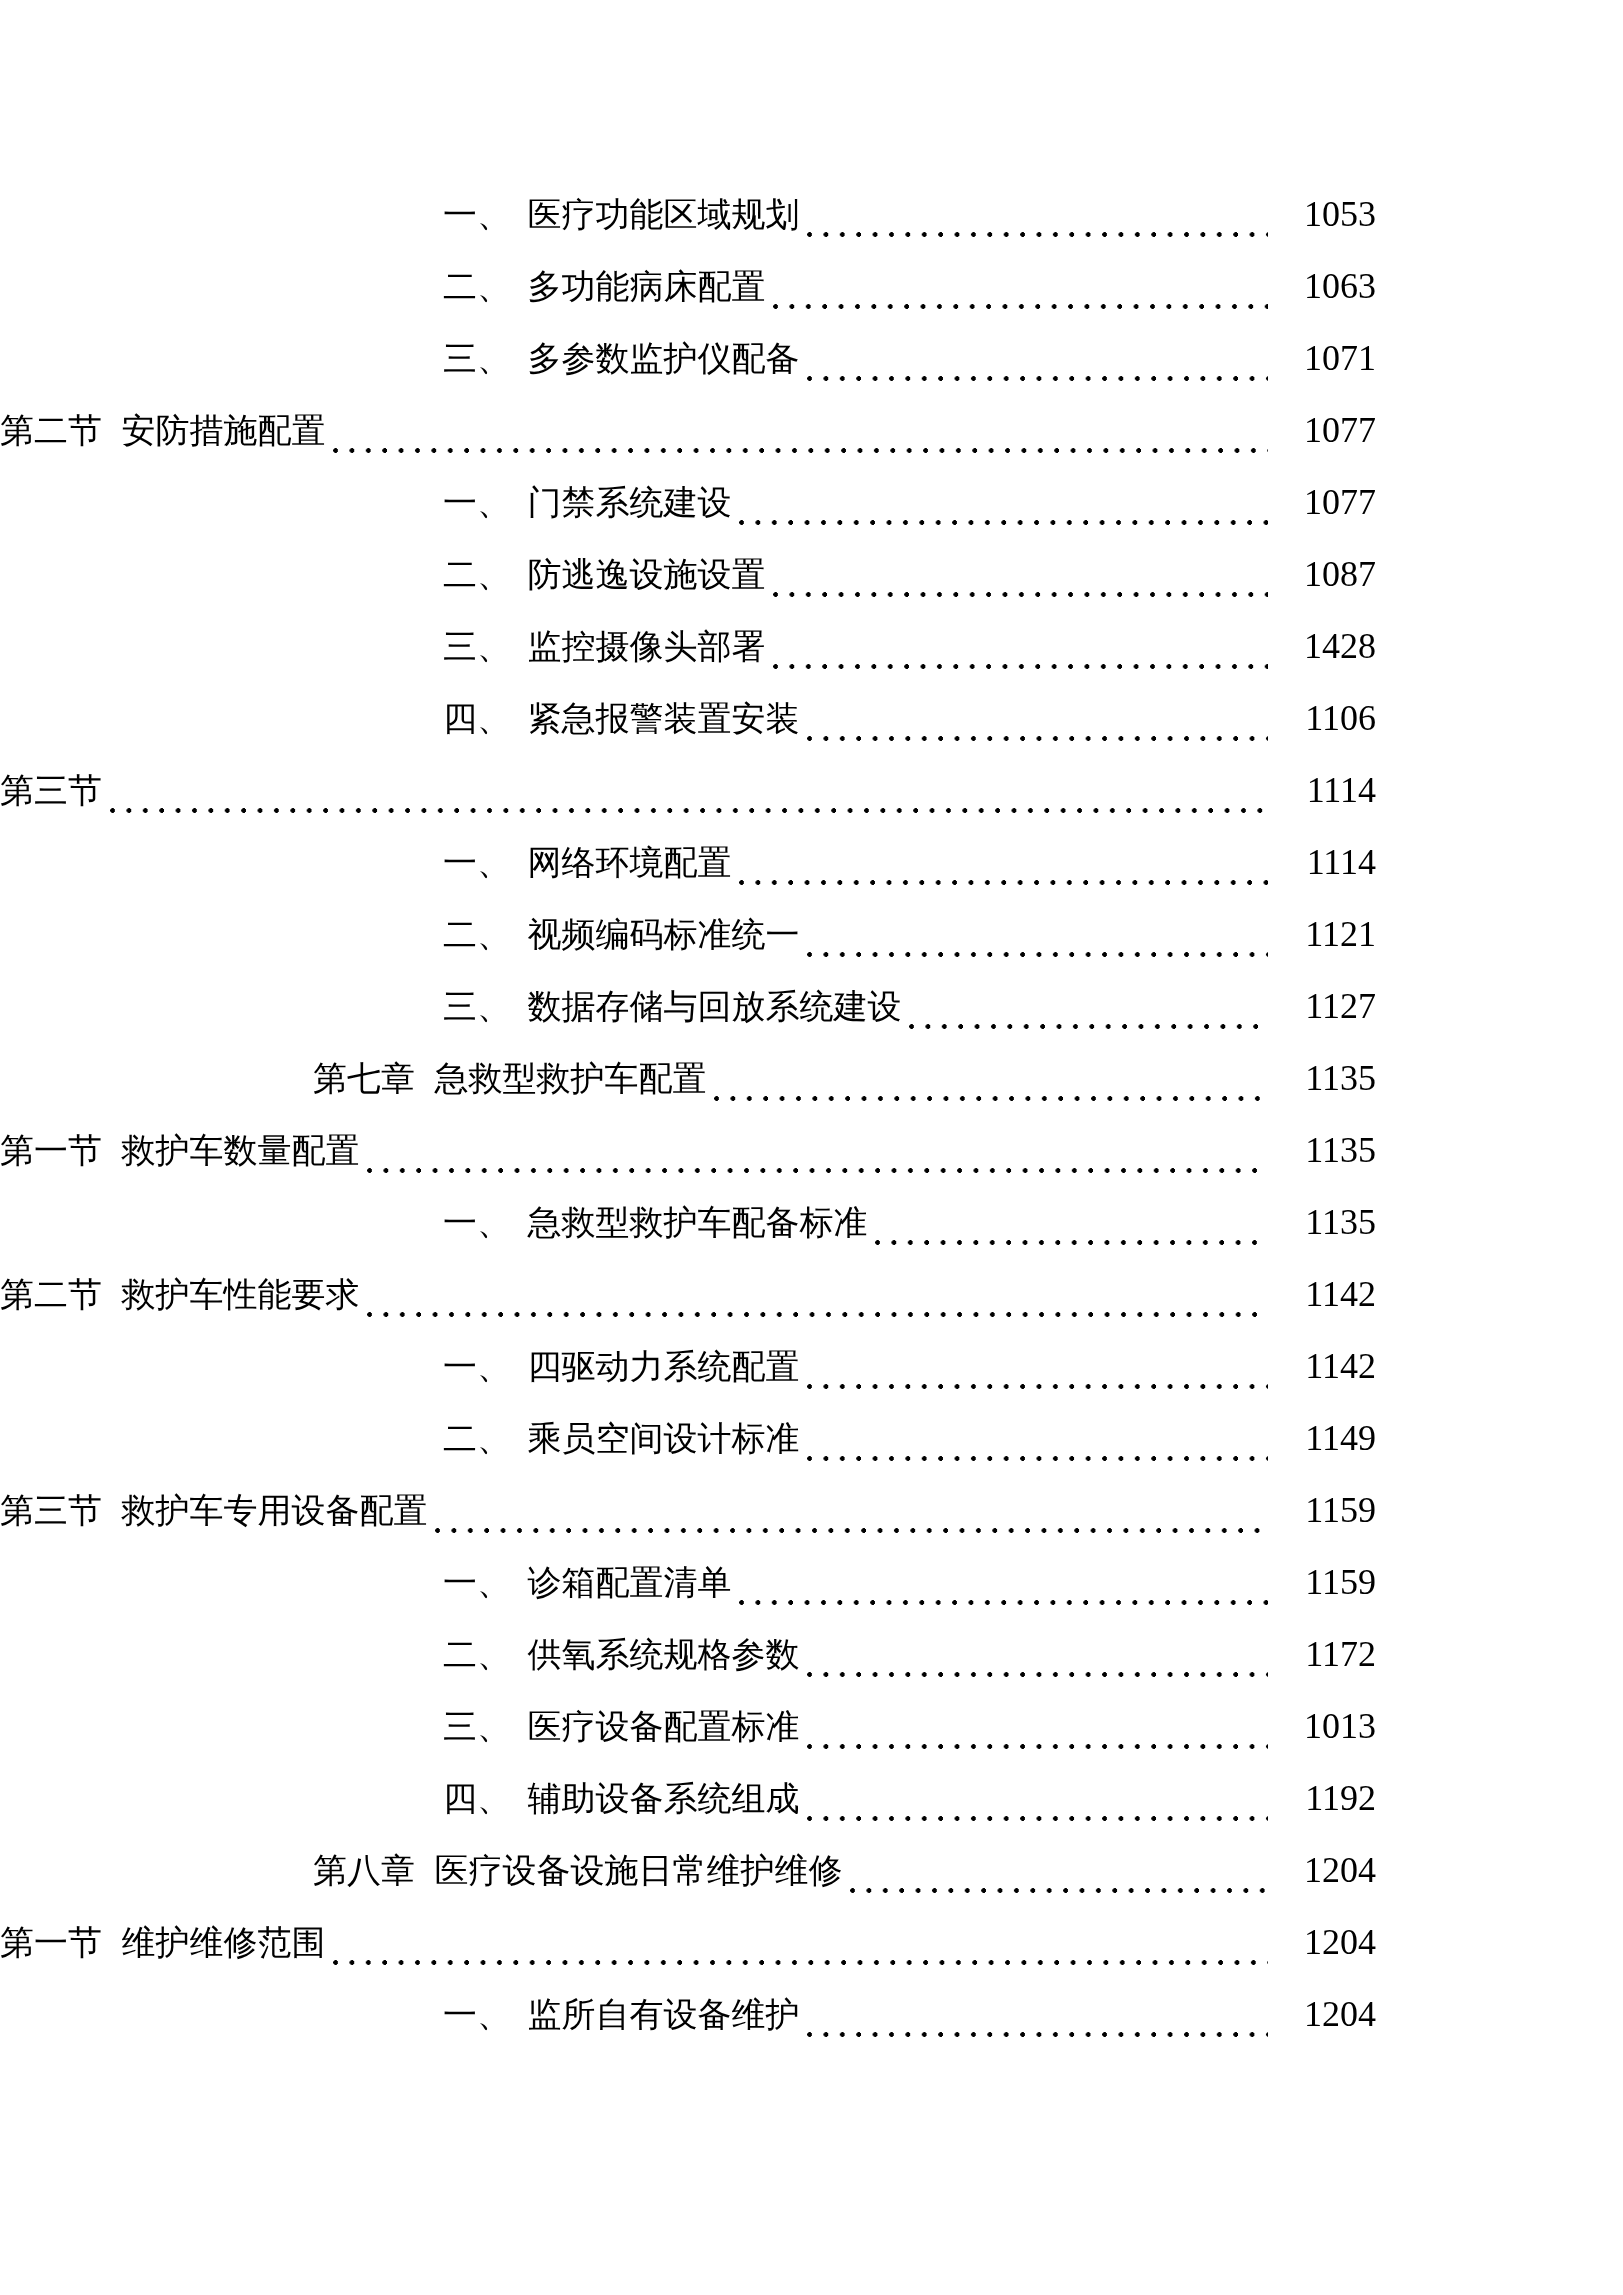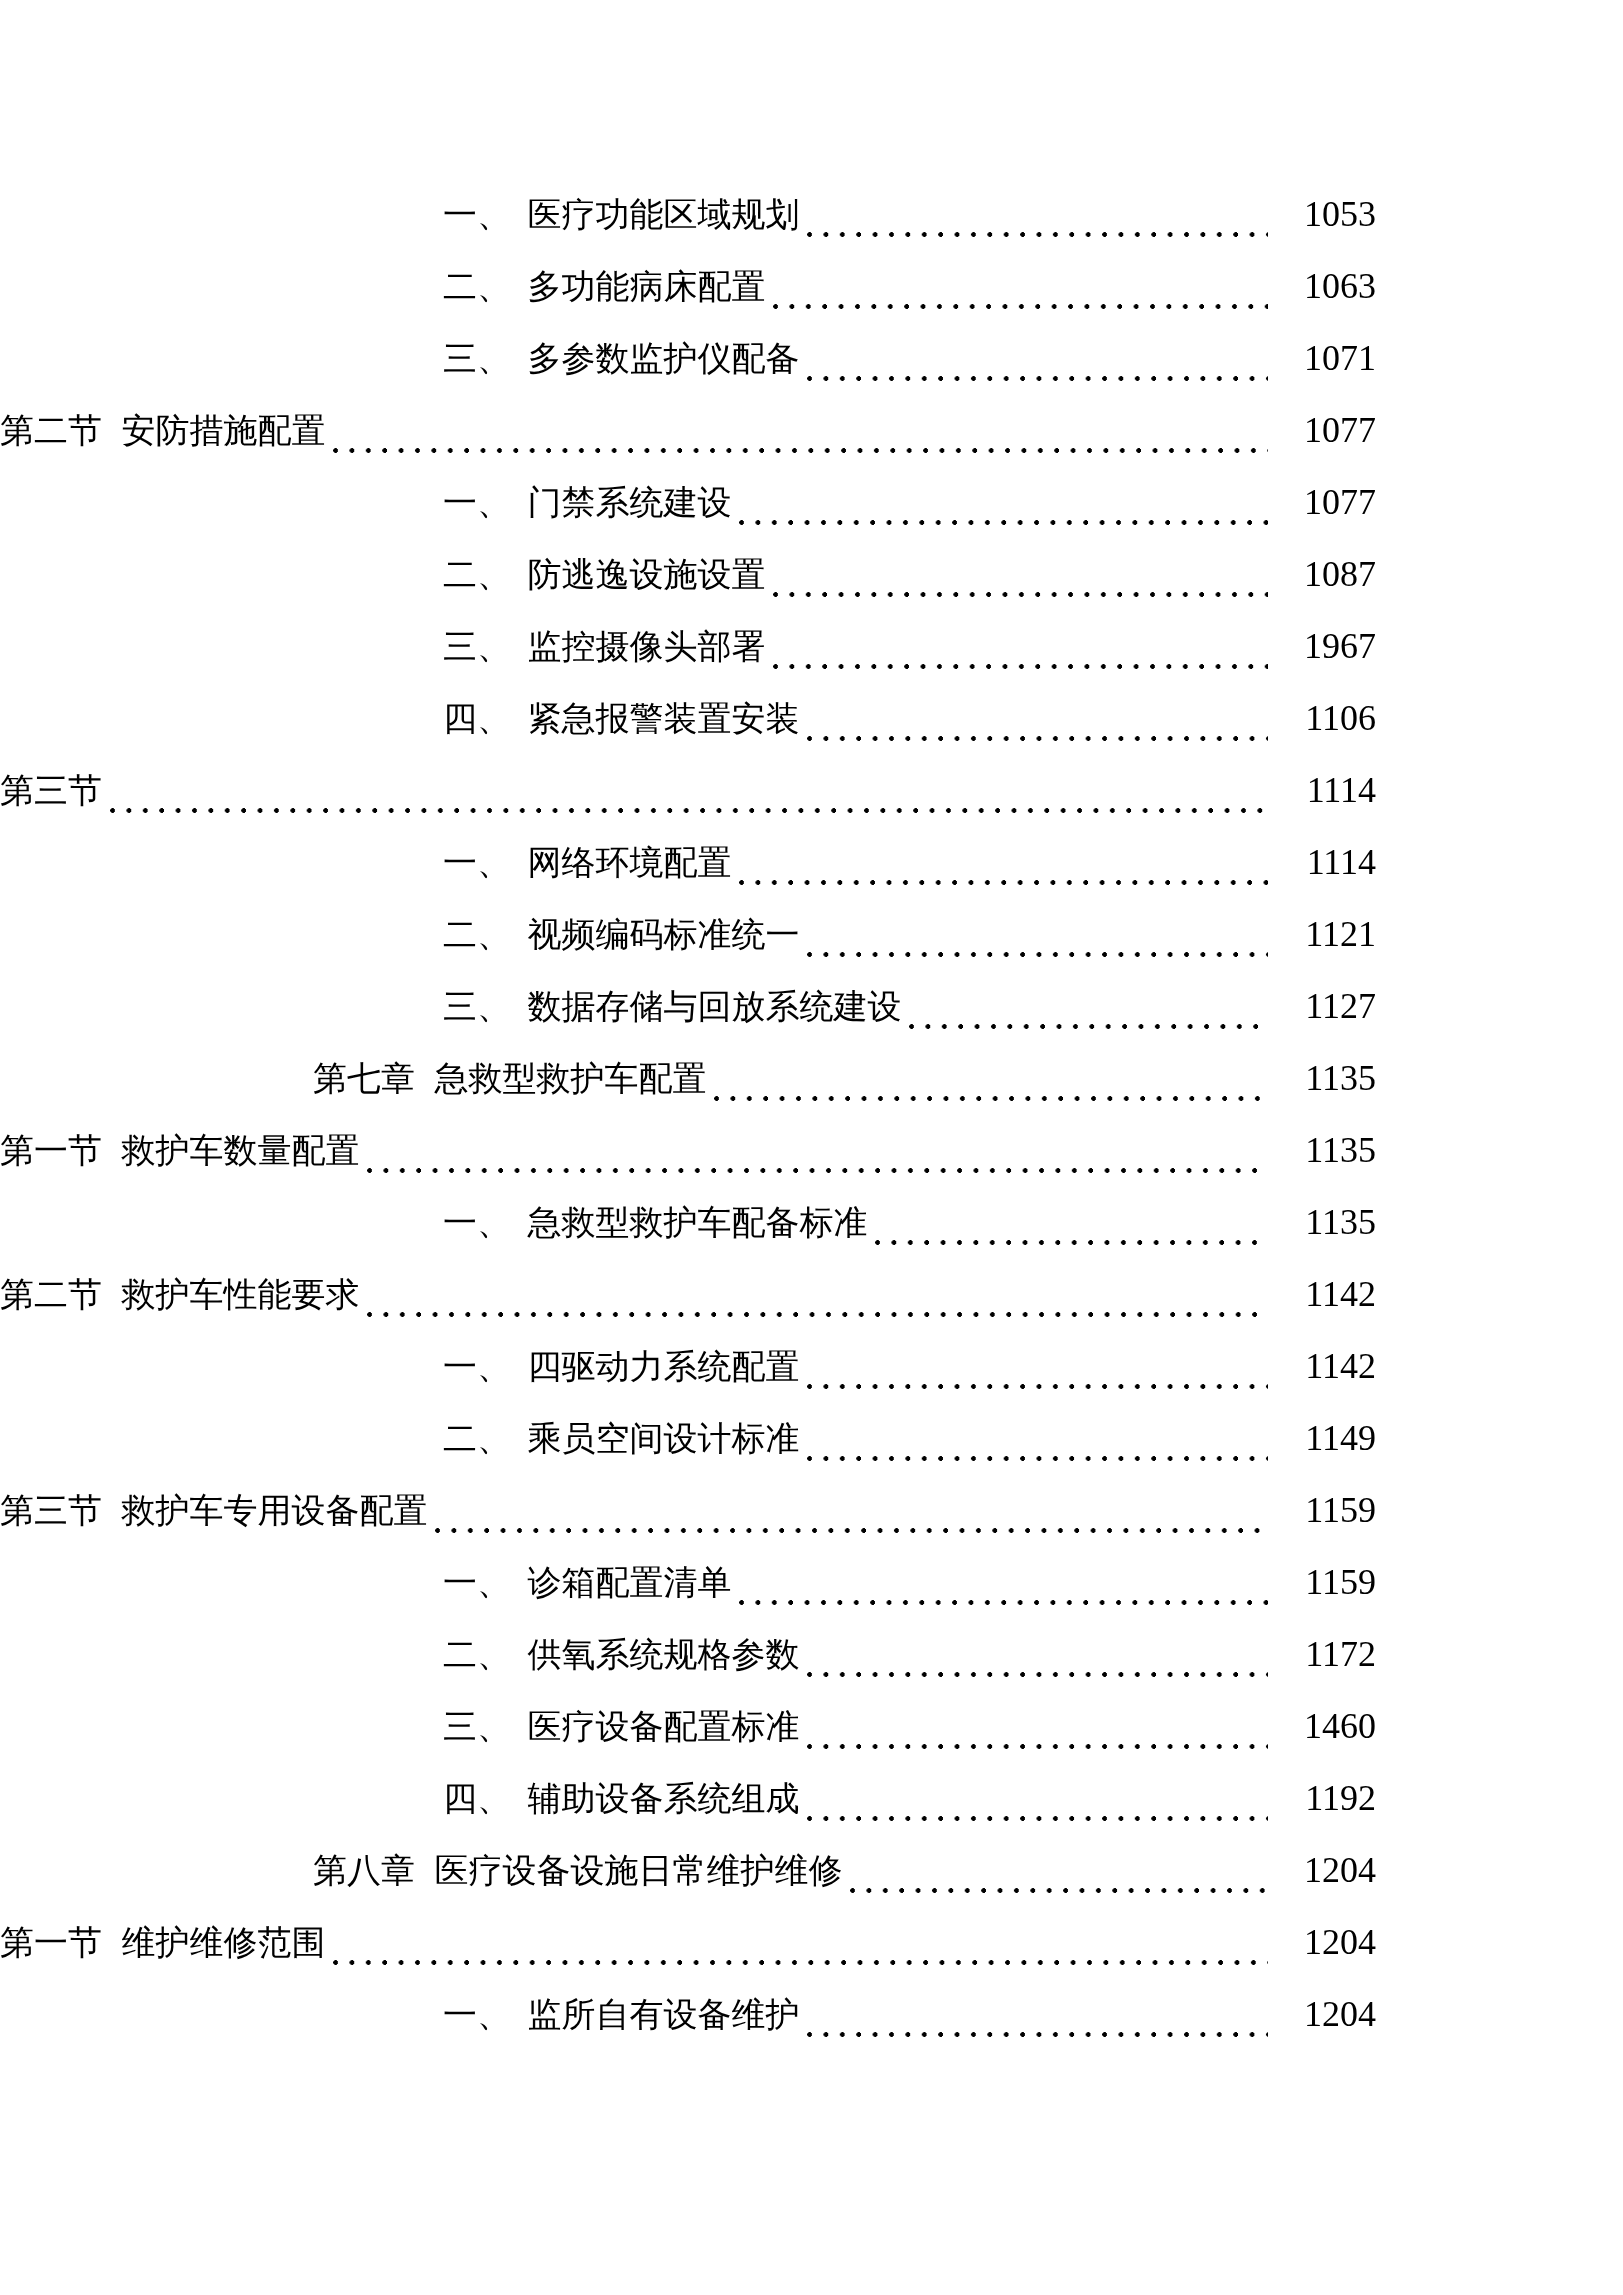--- a/index.html
+++ b/index.html
@@ -107,21 +107,21 @@
       <div class="toc-row level-item">
     <span class="marker">二、</span>
     <span class="title">防逃逸设施设置</span>
     <span class="dots"></span>
     <span class="page-num">1087</span>
   </div>
       <div class="toc-row level-item">
     <span class="marker">三、</span>
     <span class="title">监控摄像头部署</span>
     <span class="dots"></span>
-    <span class="page-num">1967</span>
+    <span class="page-num">1428</span>
   </div>
       <div class="toc-row level-item">
     <span class="marker">四、</span>
     <span class="title">紧急报警装置安装</span>
     <span class="dots"></span>
     <span class="page-num">1106</span>
   </div>
       <div class="toc-row level-section">
     <span class="marker">第三节</span>
     <span class="dots"></span>
@@ -196,21 +196,21 @@
       <div class="toc-row level-item">
     <span class="marker">二、</span>
     <span class="title">供氧系统规格参数</span>
     <span class="dots"></span>
     <span class="page-num">1172</span>
   </div>
       <div class="toc-row level-item">
     <span class="marker">三、</span>
     <span class="title">医疗设备配置标准</span>
     <span class="dots"></span>
-    <span class="page-num">1460</span>
+    <span class="page-num">1013</span>
   </div>
       <div class="toc-row level-item">
     <span class="marker">四、</span>
     <span class="title">辅助设备系统组成</span>
     <span class="dots"></span>
     <span class="page-num">1192</span>
   </div>
       <div class="toc-row level-chapter">
     <span class="marker">第八章</span>
     <span class="title">医疗设备设施日常维护维修</span>

